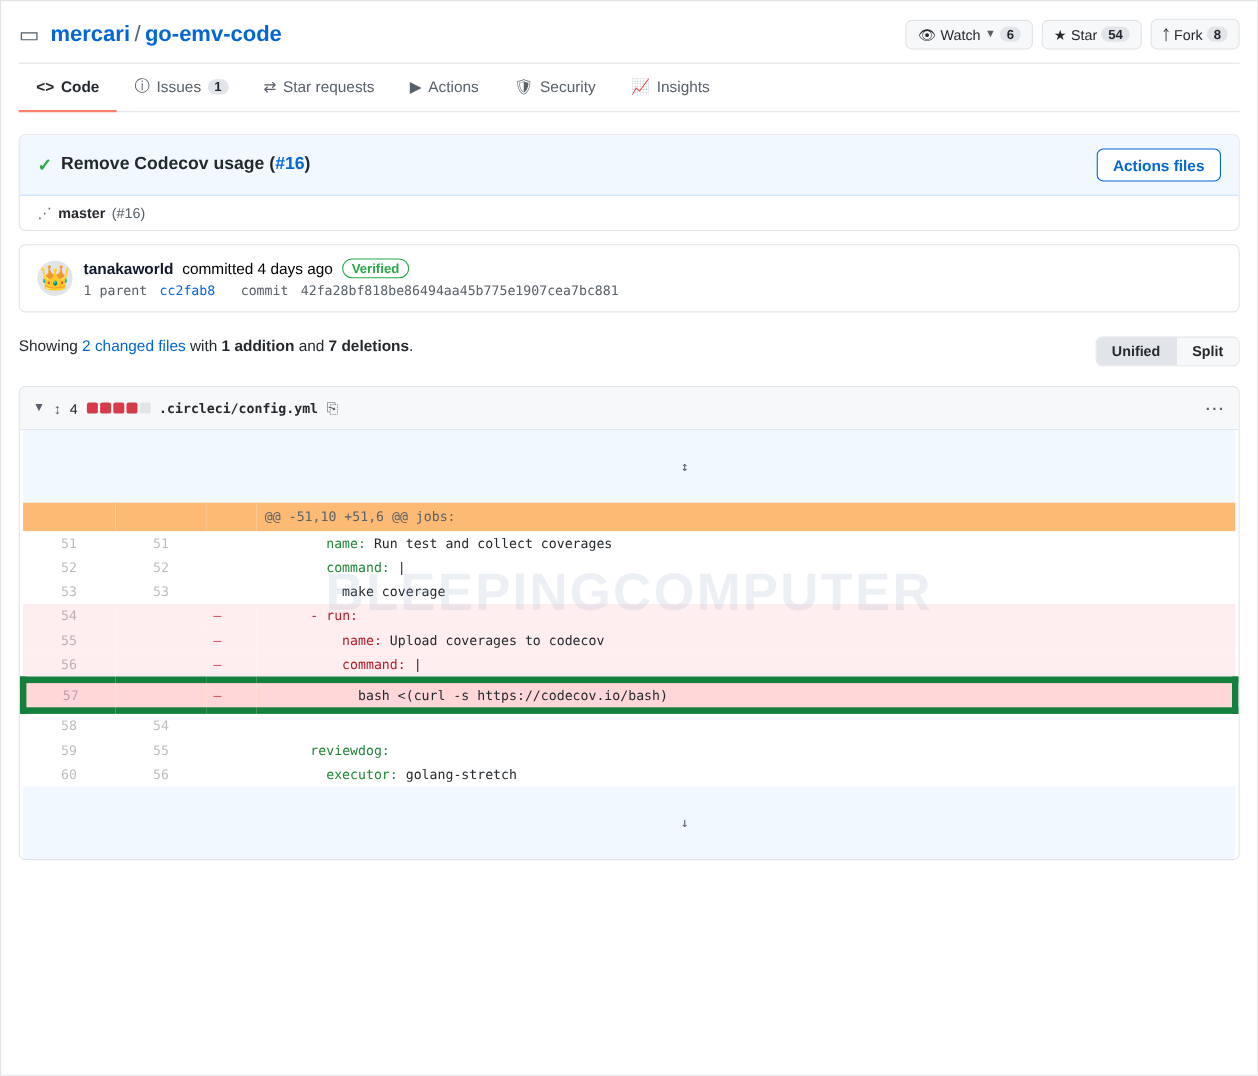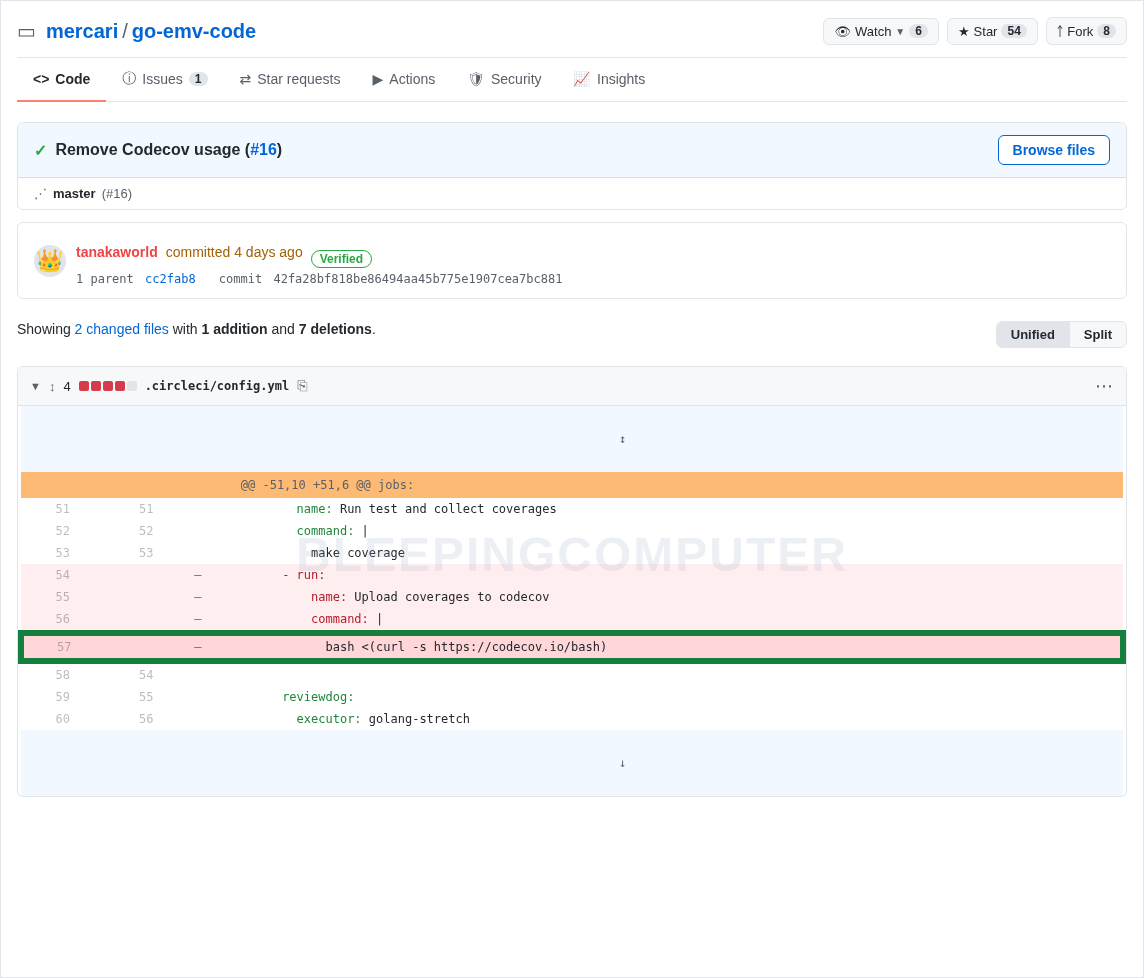--- a/index.html
+++ b/index.html
@@ -177,30 +177,29 @@
       font-size: 18px;
       overflow: hidden;
     }
     .commit-info { flex: 1; }
     .commit-info .author-line {
       display: flex;
       align-items: center;
       gap: 8px;
       font-size: 14px;
     }
-    .commit-info .author-name { font-weight: 700; color: #ef4444; }
-    .commit-info .committed-text { color: #a16207; }
+    .commit-info .author-name { font-weight: 700; color: #0f172a; }
+    .commit-info .committed-text { color: #000000; }
     .verified-badge {
       border: 1px solid #28a745;
       color: #28a745;
       border-radius: 20px;
       padding: 1px 8px;
       font-size: 12px;
       font-weight: 600;
-      margin-top: 15px;
     }
     .commit-hash-line {
       font-family: "SFMono-Regular", Consolas, monospace;
       font-size: 12px;
       color: #586069;
       margin-top: 4px;
     }
 
     
     .diff-summary {
@@ -384,21 +383,21 @@
       <span>Insights</span>
     </div>
   </div>
 
   <div class="commit-box" style="margin-top:20px;">
     <div class="commit-header">
       <div class="commit-title">
         <span class="check-icon">✓</span>
         <span>Remove Codecov usage (<span class="pr-link">#16</span>)</span>
       </div>
-      <button class="browse-files-btn">Browse files</button>
+      <button class="browse-files-btn">Actions files</button>
     </div>
     <div class="commit-branch">
       <span class="branch-icon">⋰</span>
       <span class="branch-name">master</span>
       <span>(#16)</span>
     </div>
   </div>
 
   <div class="commit-meta">
     <div class="avatar">

